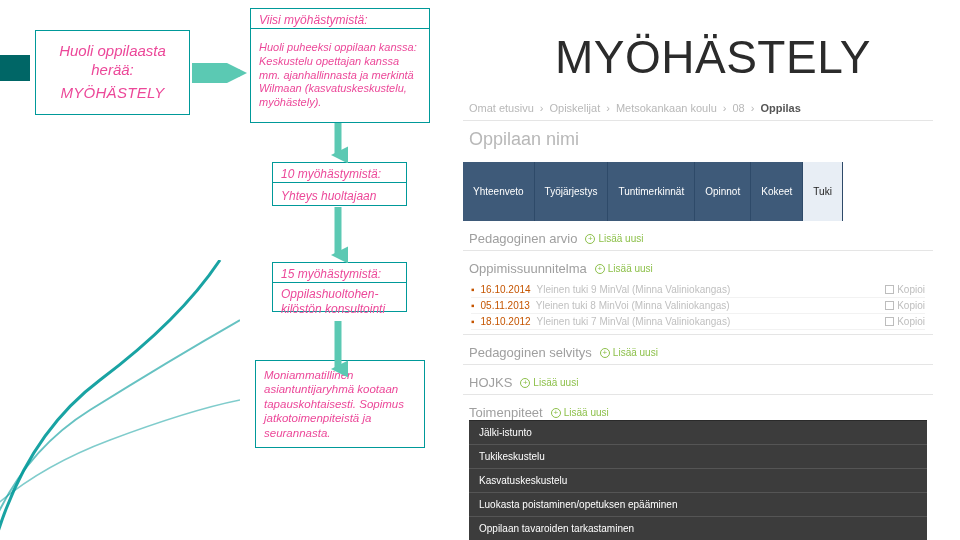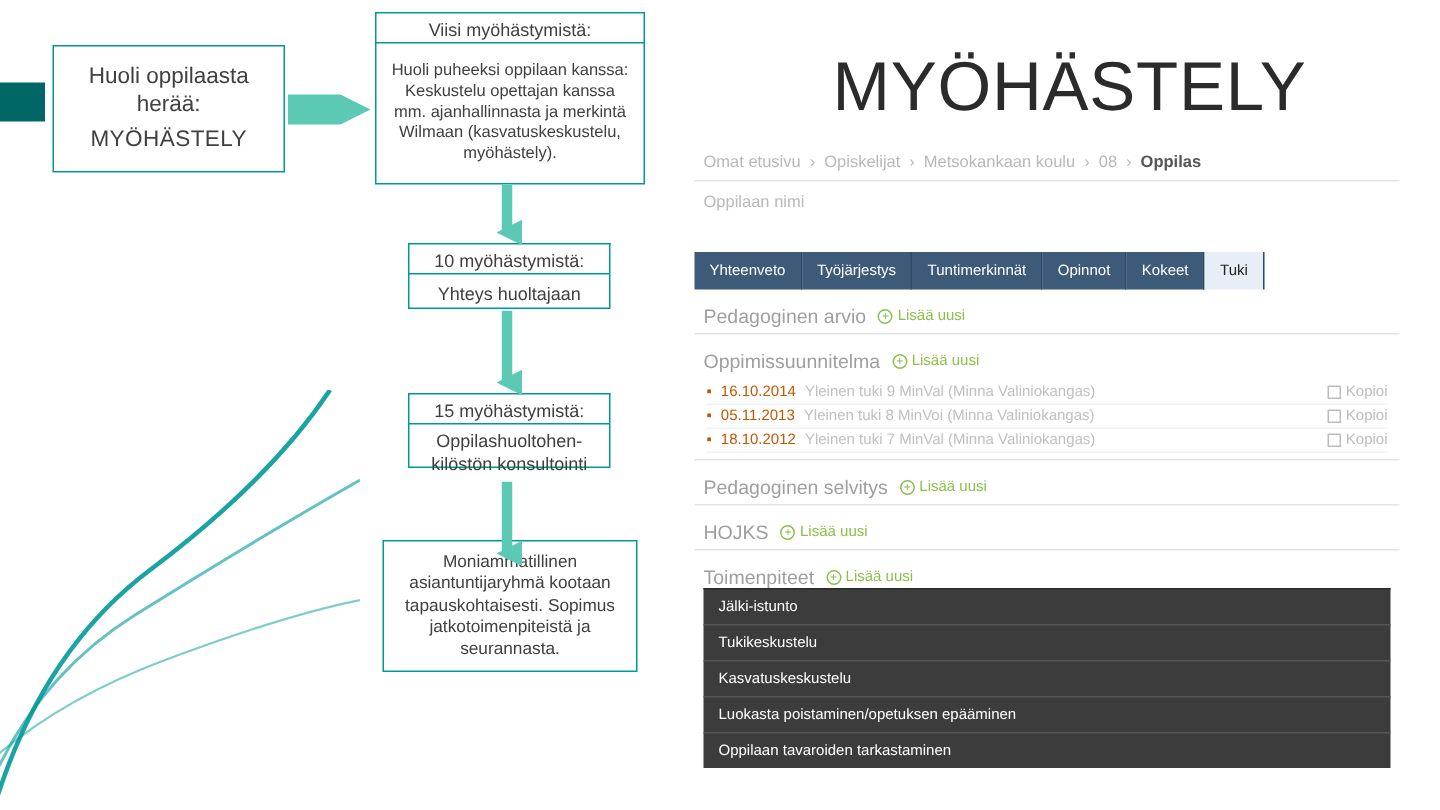--- a/index.html
+++ b/index.html
@@ -17,25 +17,26 @@
   }
   
   .swoosh {
     position: absolute; left: -20px; bottom: -20px; width: 260px; height: 300px;
     pointer-events: none;
   }
   .flow-box {
     position: absolute;
     border: 1.5px solid #009999;
     background: #fff;
-    text-align: center;
+    text-align: left;
     padding: 6px 8px;
     font-size: 12px;
-    color: #404040;
+    color: #ec4899;
     line-height: 1.25;
+    font-style: italic;
   }
   .flow-box.start {
     left: 35px; top: 30px; width: 155px; height: 85px; z-index: 2;
     font-size: 15px;
     display: flex; flex-direction: column; justify-content: center; align-items: center;
   }
   .flow-box.start .l1 { font-weight: normal; }
   .flow-box.start .l2 { font-weight: normal; }
   .flow-box.start .l3 { margin-top: 4px; letter-spacing: .3px; }
   .flow-box.step1-title {
@@ -89,29 +90,29 @@
     font-size: 11px; color: #333;
     border: none;
   }
   .app .crumbs {
     display: flex; gap: 6px; padding: 4px 6px 6px;
     color: #b8b8b8;
     border-bottom: 1px solid #e5e5e5;
   }
   .app .crumbs .active { color: #555; font-weight: 600; }
   .app .name-row {
-    padding: 8px 6px 27px;
-    color: #b8b8b8; font-size: 11px;
+    padding: 8px 6px 12px;
+    color: #b8b8b8; font-size: 18px;
   }
   .app .tabs {
     display: flex; align-items: stretch;
   }
   .app .tab {
     background: #3e5a79; color: #fff;
-    font-size: 10px; padding: 7px 10px;
+    font-size: 10px; padding: 24px 10px;
     border-right: 1px solid #2e4a69;
     white-space: nowrap;
   }
   .app .tab.active { background: #e8eef5; color: #222; }
   .app .section {
     padding: 10px 6px 4px;
     border-bottom: 1px solid #e5e5e5;
   }
   .app .sec-title {
     display: flex; align-items: center; gap: 8px;

